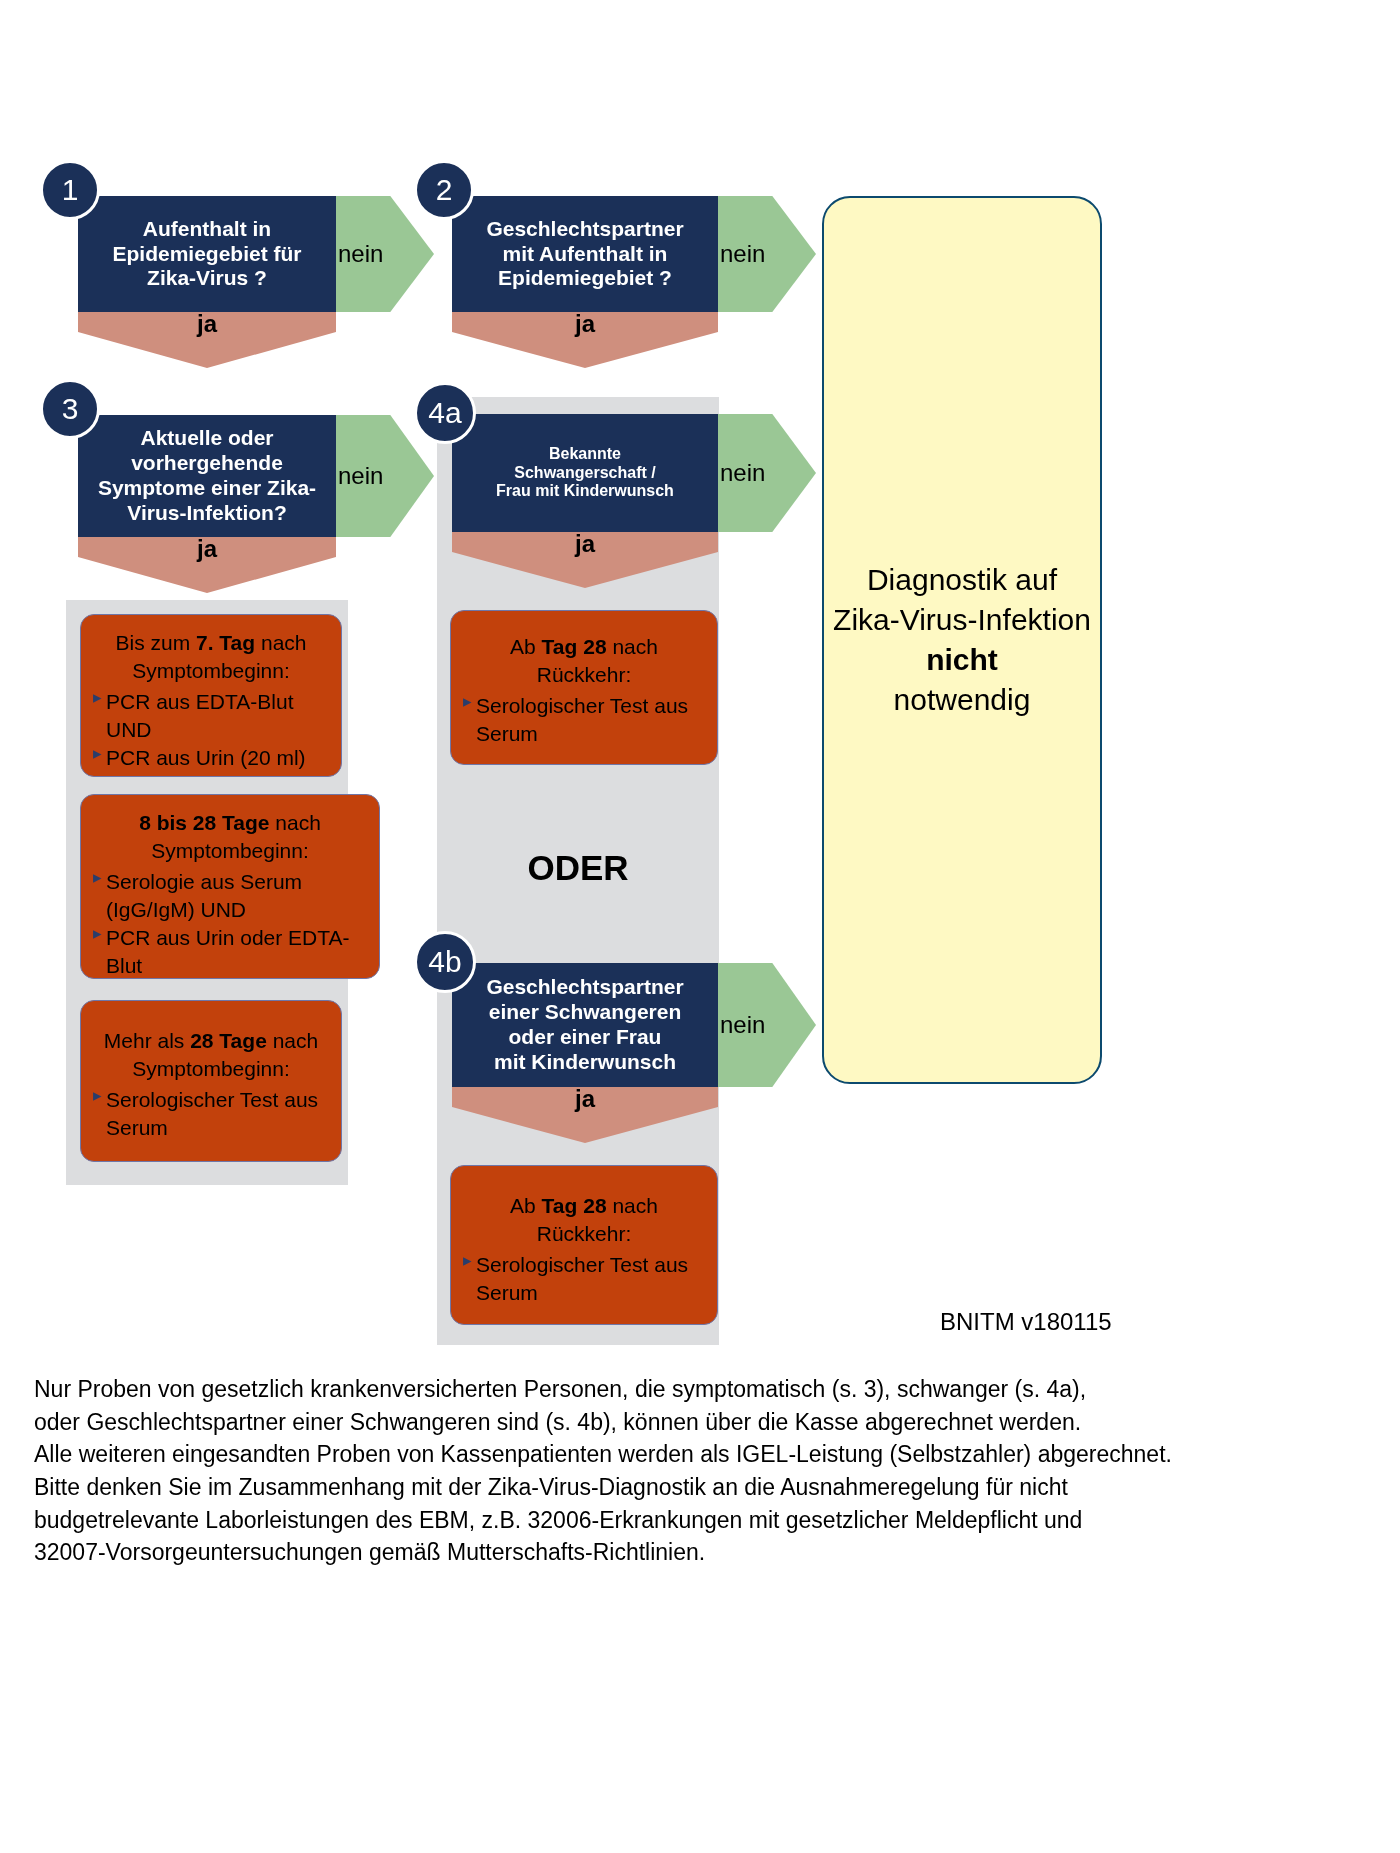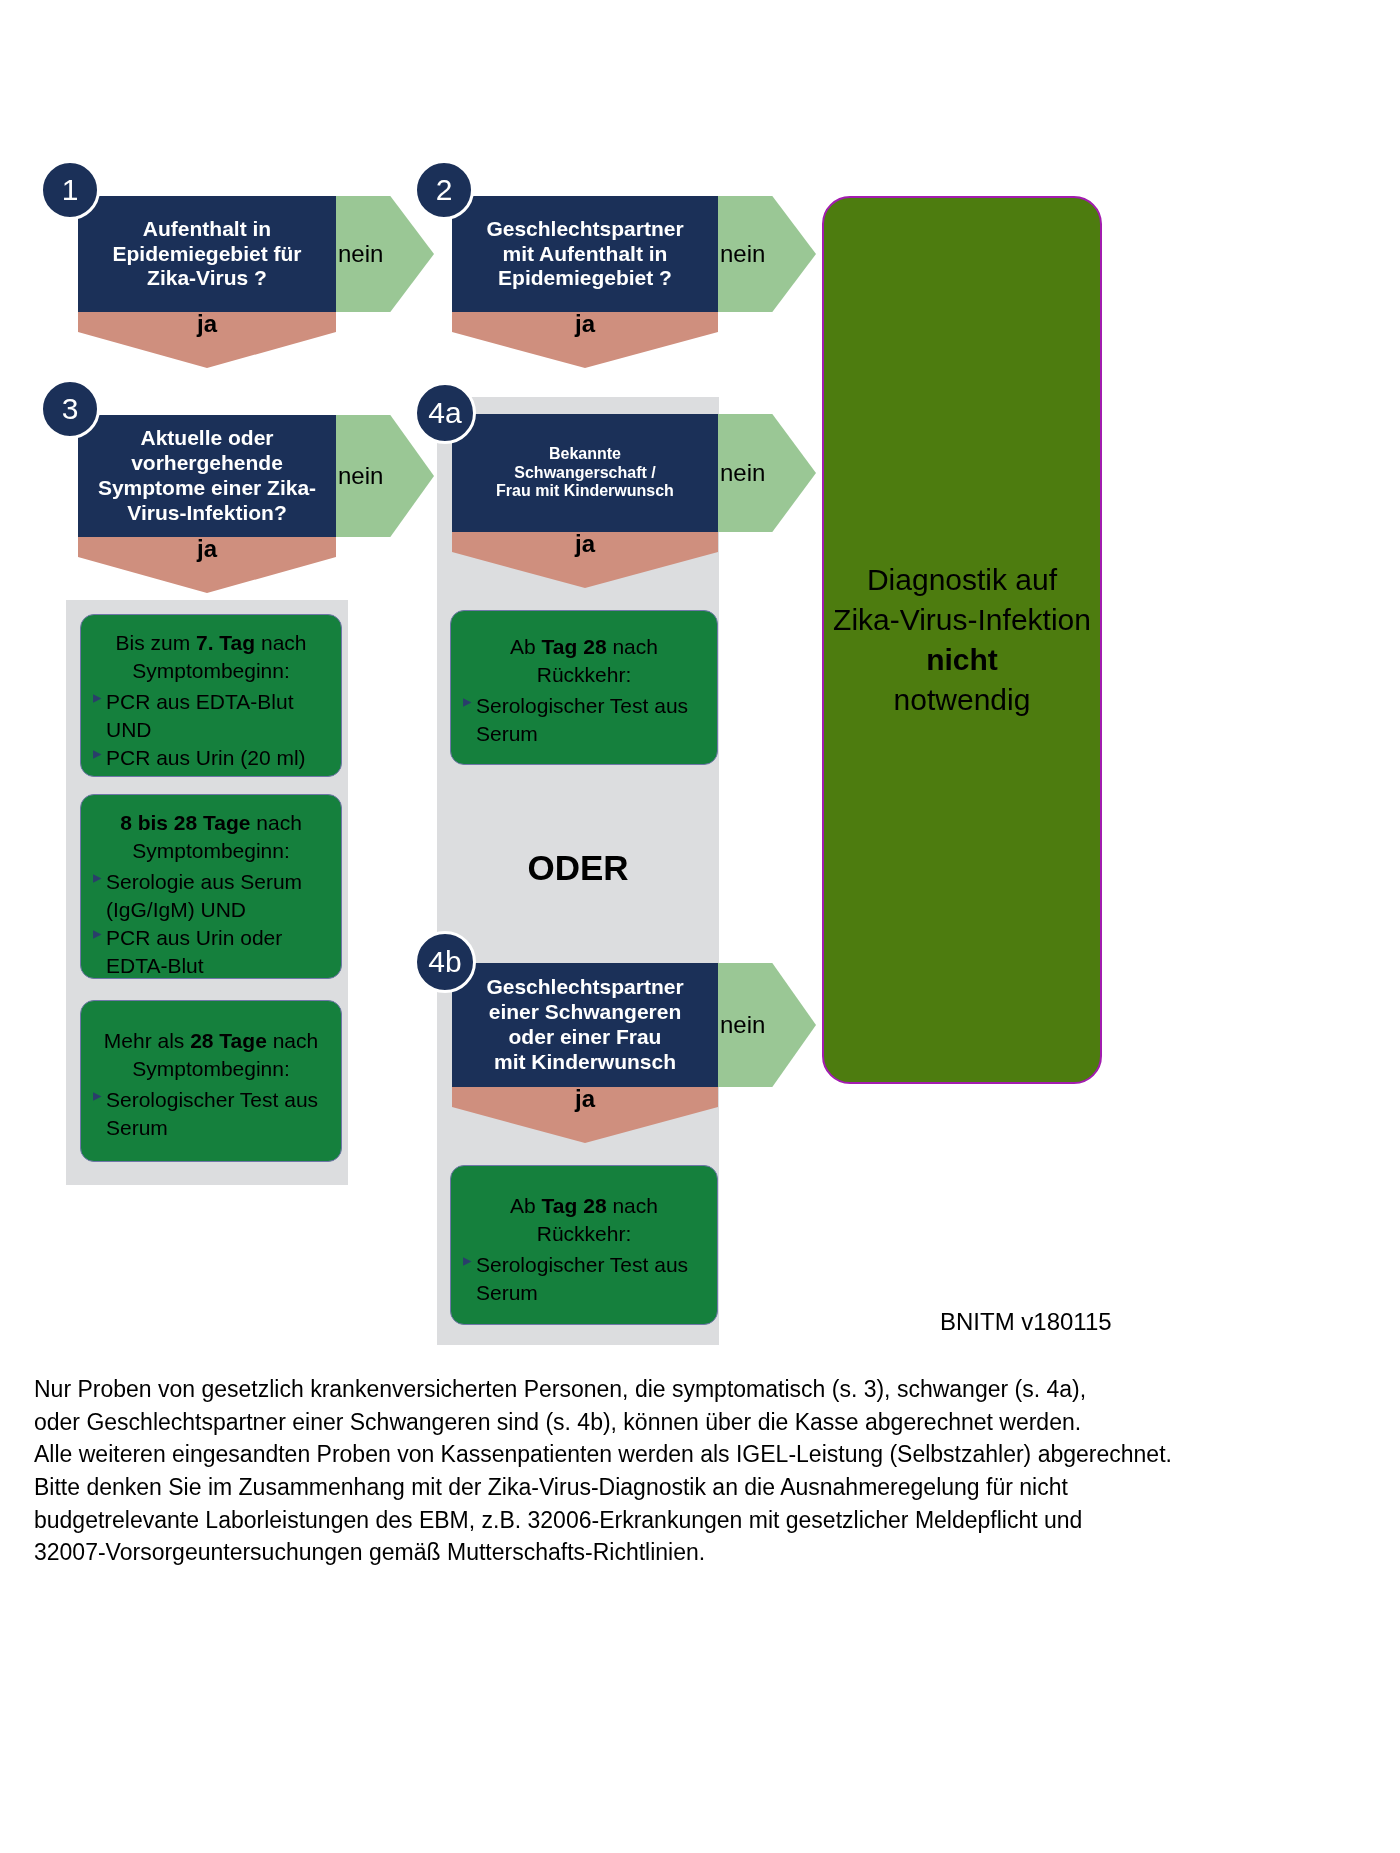--- a/index.html
+++ b/index.html
@@ -95,21 +95,21 @@
     display: flex;
     align-items: center;
     justify-content: center;
     font-weight: normal;
     z-index: 9;
   }
 
   
   .card {
     position: absolute;
-    background: #15803d;
+    background: #c2410c;
     border: 1.5px solid #6f76a8;
     border-radius: 14px;
     z-index: 6;
     padding: 14px 12px 12px 12px;
     color: #000000;
     font-size: 21px;
     line-height: 1.32;
   }
   .card .hdr {
     text-align: center;
@@ -131,22 +131,22 @@
     position: absolute;
     left: 0;
     top: -1px;
     color: #2a3d6b;
     font-size: 17px;
   }
 
   
   .green-box {
     position: absolute;
-    background: #4d7c0f;
-    border: 2px solid #a21caf;
+    background: #fef9c3;
+    border: 2px solid #0c4a6e;
     border-radius: 28px;
     display: flex;
     align-items: center;
     justify-content: center;
     text-align: center;
     color: #000000;
     font-size: 30px;
     line-height: 1.34;
     z-index: 4;
   }
@@ -287,21 +287,21 @@
     <div class="hdr">
       <span>Bis zum </span><b>7. Tag</b><span> nach</span><br>
       <span>Symptombeginn:</span>
     </div>
     <ul>
       <li>PCR aus EDTA-Blut UND</li>
       <li>PCR aus Urin (20 ml)</li>
     </ul>
   </div>
 
-  <div class="card" style="left:80px; top:794px; width:262px; height:185px;">
+  <div class="card" style="left:80px; top:794px; width:300px; height:185px;">
     <div class="hdr">
       <span></span><b>8 bis 28 Tage</b><span> nach</span><br>
       <span>Symptombeginn:</span>
     </div>
     <ul>
       <li>Serologie aus Serum (IgG/IgM) UND</li>
       <li>PCR aus Urin oder EDTA-Blut</li>
     </ul>
   </div>
 

